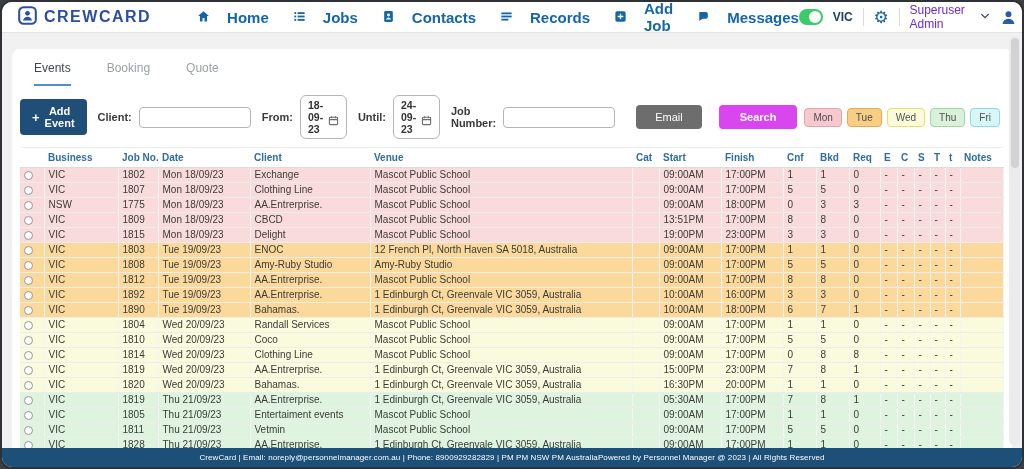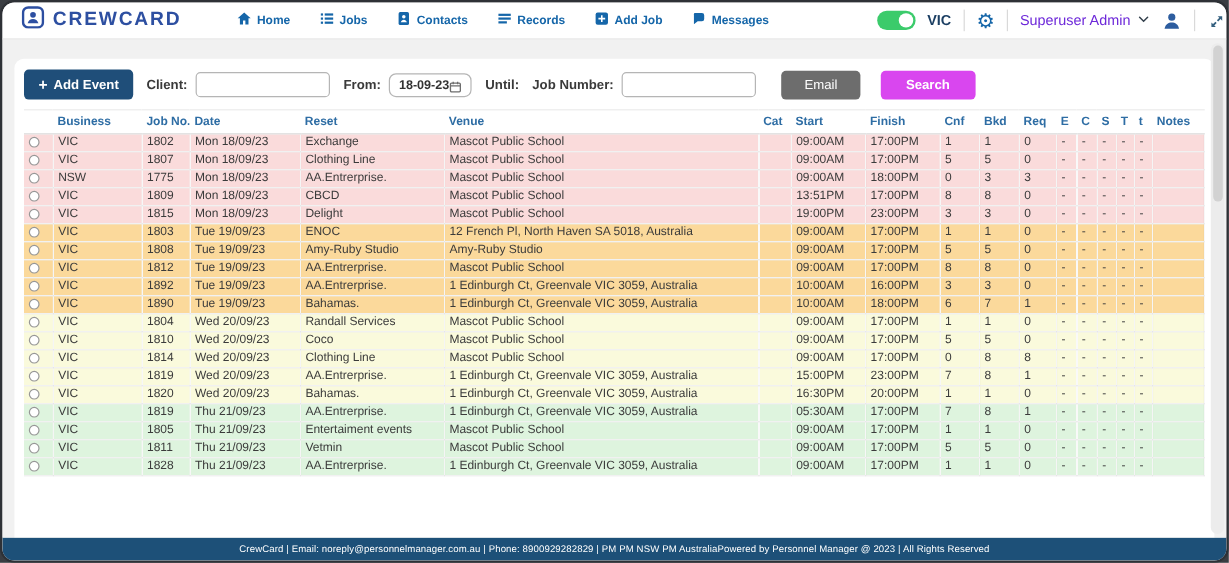--- a/index.html
+++ b/index.html
@@ -17,21 +17,21 @@
     position:relative;
   }
   
   .topbar {
     height:31px; background:#fff; border-bottom:1px solid #e3e3e3;
     display:flex; align-items:center; padding:0 2px 0 16px; flex:0 0 auto;
   }
   .logo { display:flex; align-items:center; gap:7px; }
   .logo-text { font-size:16px; font-weight:bold; color:#2d4fa1; letter-spacing:1.5px; }
   .nav { display:flex; align-items:center; gap:24px; margin-left:46px; }
-  .nav-item { display:flex; align-items:center; gap:4px; color:#1566a9; font-size:10px; font-weight:bold; cursor:pointer; }
+  .nav-item { display:flex; align-items:center; gap:17px; color:#1566a9; font-size:15px; font-weight:bold; cursor:pointer; }
   .nav-item svg { width:13px; height:13px; }
   .top-right { margin-left:auto; display:flex; align-items:center; gap:10px; }
   .toggle { width:32px; height:16px; border-radius:9px; background:#3bcb6b; position:relative; cursor:pointer; }
   .toggle .knob { position:absolute; right:2px; top:2px; width:12px; height:12px; border-radius:50%; background:#fff; }
   .state-label { font-size:12px; font-weight:bold; color:#1c3f63; }
   .vdiv { width:1px; height:18px; background:#d9d9d9; }
   .gear { color:#1566a9; font-size:17px; line-height:1; cursor:pointer; }
   .user-menu { display:flex; align-items:center; gap:6px; font-size:12px; font-weight:normal; color:#6d28d9; cursor:pointer; }
   .person { color:#2d5d9f; width:17px; height:17px; cursor:pointer; }
   .expand { color:#35607f; width:12px; height:12px; cursor:pointer; margin-left:2px; }
@@ -171,41 +171,61 @@
       <div class="vdiv"></div>
       <span class="expand"><svg viewBox="0 0 24 24" width="12" height="12">
             <path d="M13.5 3H21v7.5l-2.7-2.7-4 4-2.1-2.1 4-4zM10.5 21H3v-7.5l2.7 2.7 4-4 2.1 2.1-4 4z" fill="#35607f"></path>
           </svg></span>
     </div>
   </div>
 
   <div class="main">
     <div class="card">
 
+      <div class="tabs">
+        <div class="tab active">Events</div>
+        <div class="tab">Booking</div>
+        <div class="tab">Quote</div>
+      </div>
 
       <div class="filterbar">
         <button class="btn btn-add">
           <span class="plus">+</span>
           <span>Add Event</span>
         </button>
         <span class="flabel">Client:</span>
         <input class="finput" value="" style="">
         <span class="flabel">From:</span>
         <div class="datebox">
           <span class="dval">18-09-23</span>
           <span class="cal"><svg viewBox="0 0 24 24" width="11" height="11">
                 <rect x="3" y="5" width="18" height="16" rx="2" fill="none" stroke="#6d6d6d" stroke-width="2.4"></rect>
                 <path d="M3 10h18M8 2.5V7M16 2.5V7" stroke="#6d6d6d" stroke-width="2.4" fill="none"></path>
               </svg></span>
         </div>
         <span class="flabel">Until:</span>
+        <div class="datebox">
+          <span class="dval">24-09-23</span>
+          <span class="cal"><svg viewBox="0 0 24 24" width="11" height="11">
+                <rect x="3" y="5" width="18" height="16" rx="2" fill="none" stroke="#6d6d6d" stroke-width="2.4"></rect>
+                <path d="M3 10h18M8 2.5V7M16 2.5V7" stroke="#6d6d6d" stroke-width="2.4" fill="none"></path>
+              </svg></span>
+        </div>
         <span class="flabel">Job Number:</span>
         <input class="finput" value="" style="">
         <button class="btn btn-reset">Email</button>
         <button class="btn btn-search">Search</button>
+        <div class="days">
+          <button class="day-btn" style="background: rgb(246, 201, 207); border-color: rgb(233, 161, 170);">Mon</button>
+          <button class="day-btn" style="background: rgb(248, 205, 133); border-color: rgb(234, 169, 76);">Tue</button>
+          <button class="day-btn" style="background: rgb(252, 251, 217); border-color: rgb(227, 224, 107);">Wed</button>
+          <button class="day-btn" style="background: rgb(216, 241, 216); border-color: rgb(159, 216, 162);">Thu</button>
+          <button class="day-btn" style="background: rgb(215, 246, 248); border-color: rgb(136, 221, 226);">Fri</button>
+
+        </div>
       </div>
 
       <div class="tablewrap">
         <table>
           <colgroup>
             <col style="width:24px">
               <col style="width:74px">
               <col style="width:40px">
               <col style="width:92px">
             <col style="width:120px">
@@ -222,21 +242,21 @@
               <col style="width:15px">
             <col style="width:15px">
               <col>
           </colgroup>
           <thead>
             <tr>
                 <th></th>
                 <th>Business</th>
                 <th>Job No.</th>
                 <th>Date</th>
-                <th>Reset</th>
+                <th>Client</th>
                 <th>Venue</th>
                 <th>Cat</th>
                 <th>Start</th>
                 <th>Finish</th>
                 <th>Cnf</th>
                 <th>Bkd</th>
                 <th>Req</th>
                 <th>E</th>
                 <th>C</th>
                 <th>S</th>

